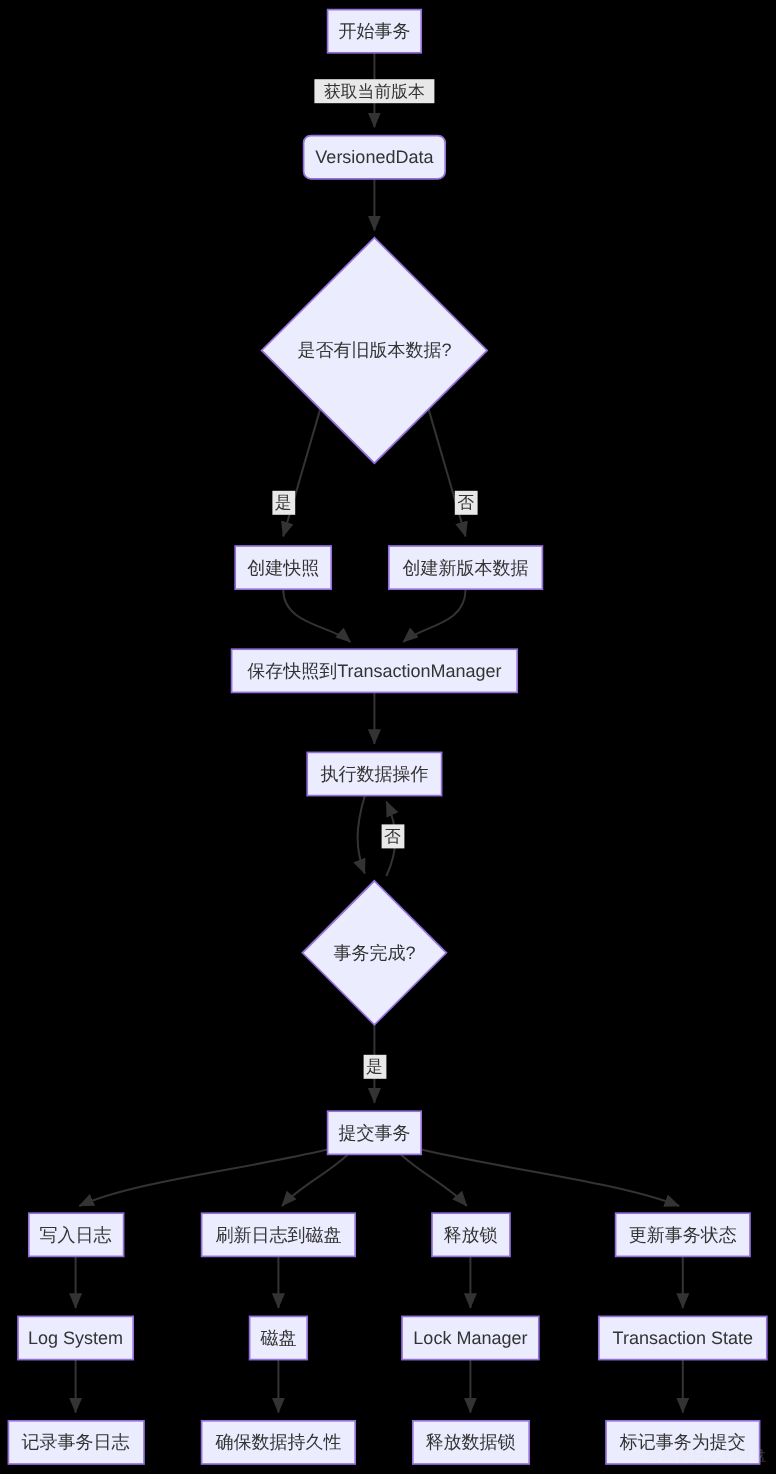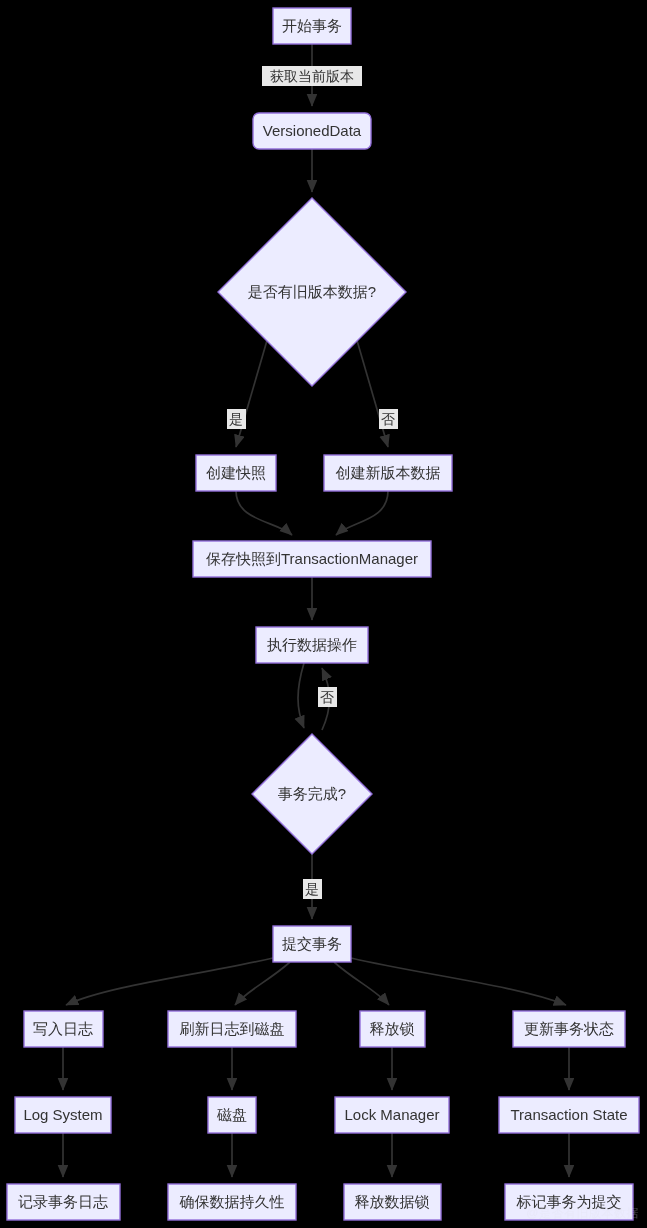--- a/index.html
+++ b/index.html
@@ -234,13 +234,13 @@
     </g>
 
     <g>
       <rect class="node-shape" x="505" y="1184" width="128" height="36"></rect>
       <text class="node-label" x="569" y="1203">标记事务为提交</text>
     </g>
 
   </g>
 </svg>
 
-<div class="watermark">@是否有旧版本数据</div>
+<div class="watermark">@刷新日志到磁盘</div>
 
 </body></html>

